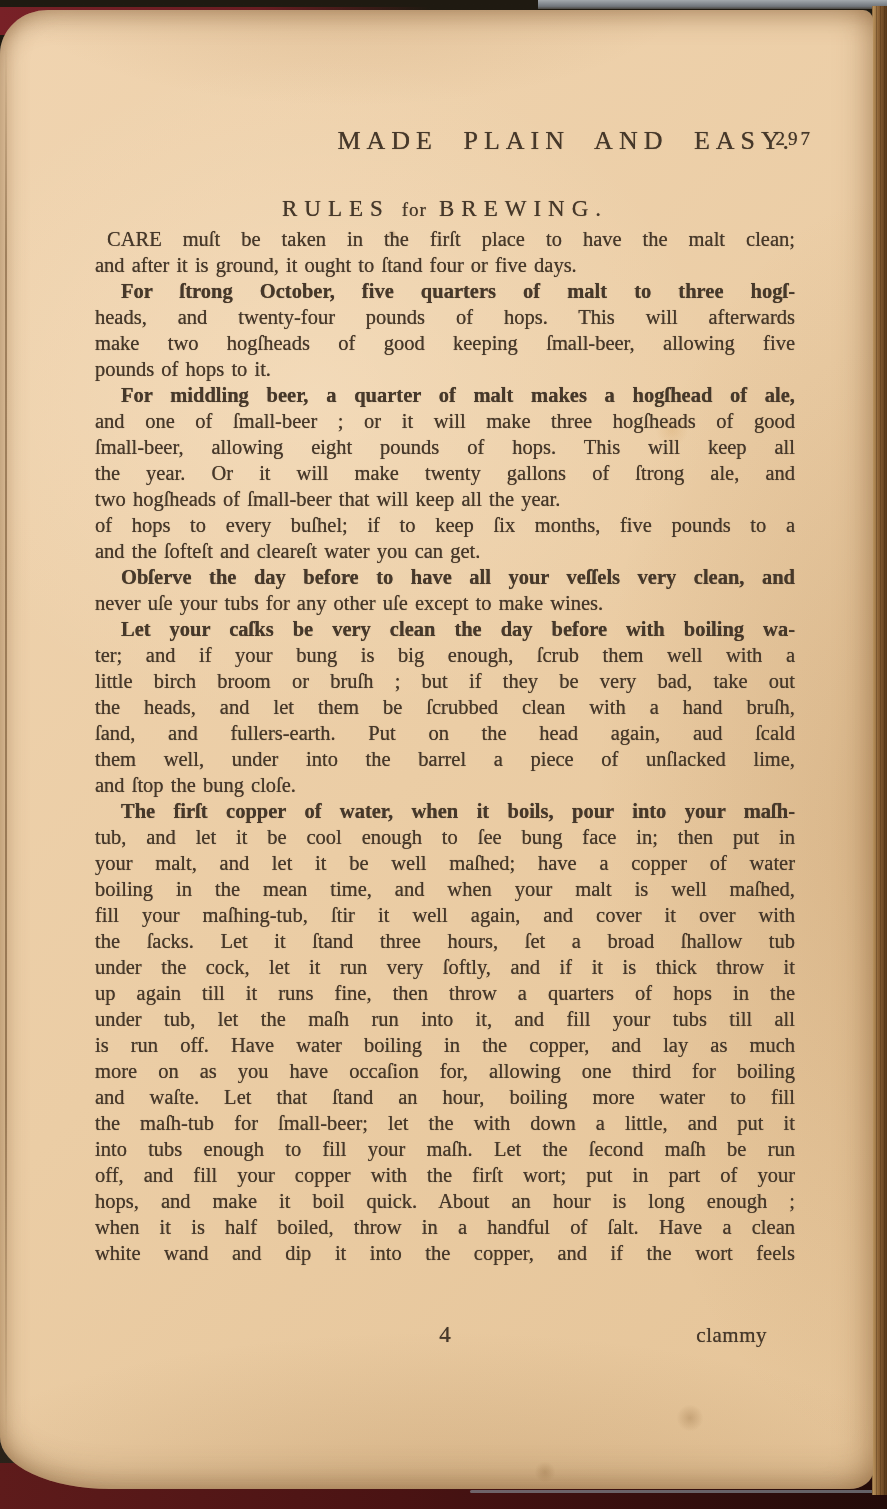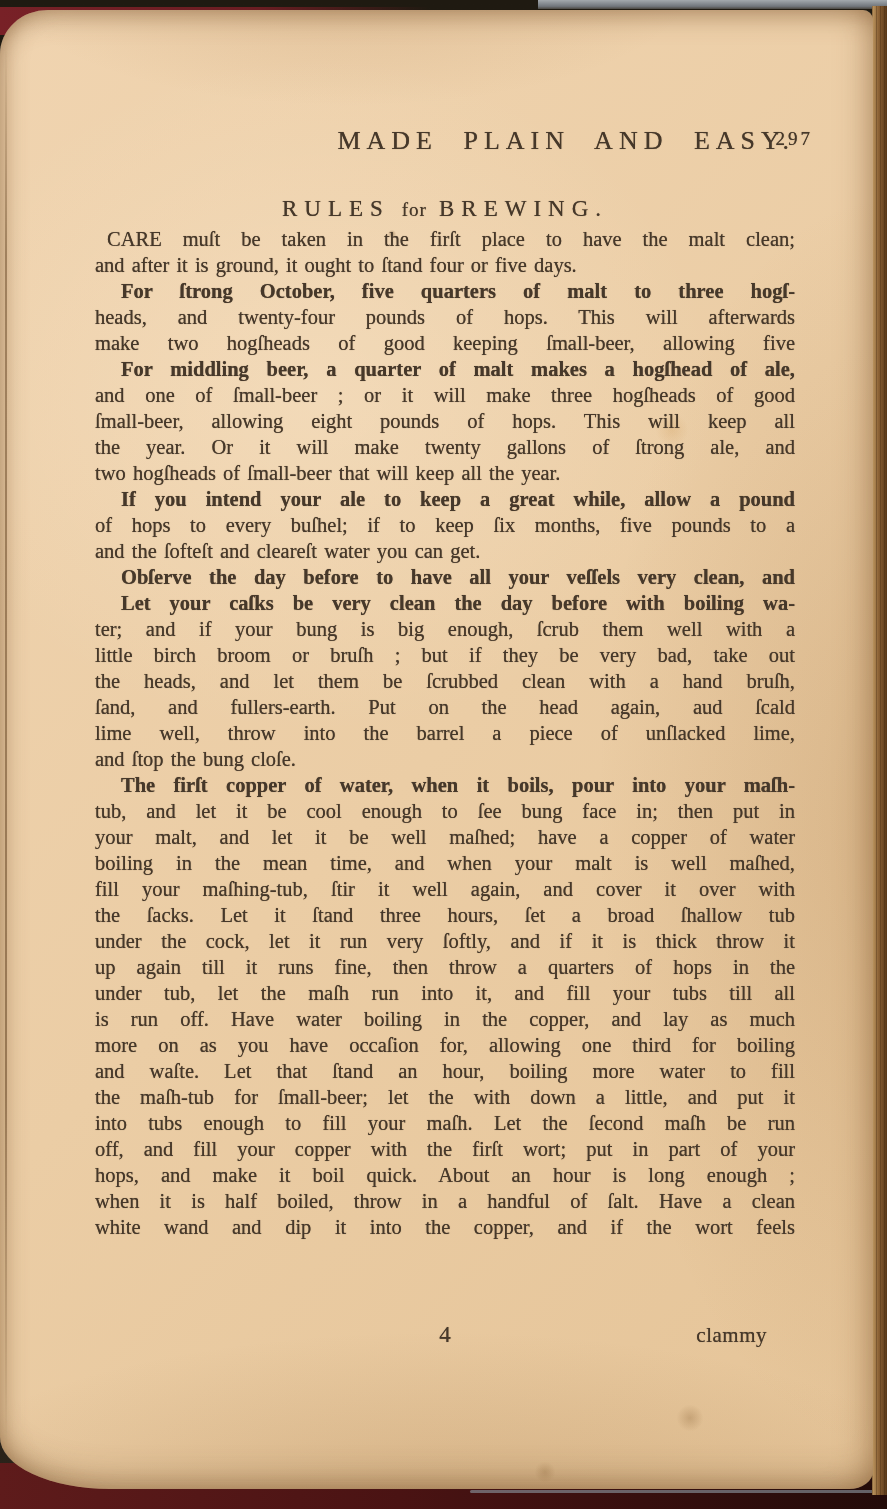--- a/index.html
+++ b/index.html
@@ -85,47 +85,48 @@
 
     <div>
       <div class="line j ind-sm">CARE muſt be taken in the firſt place to have the malt clean;</div>
       <div class="line">and after it is ground, it ought to ſtand four or five days.</div>
     </div>
 
     <div>
       <div class="line j ind">For ſtrong October, five quarters of malt to three hogſ-</div>
       <div class="line j">heads, and twenty-four pounds of hops. This will afterwards</div>
       <div class="line j">make two hogſheads of good keeping ſmall-beer, allowing five</div>
+      <div class="line">pounds of hops to it.</div>
     </div>
 
     <div>
       <div class="line j ind">For middling beer, a quarter of malt makes a hogſhead of ale,</div>
       <div class="line j">and one of ſmall-beer ; or it will make three hogſheads of good</div>
       <div class="line j">ſmall-beer, allowing eight pounds of hops. This will keep all</div>
       <div class="line j">the year. Or it will make twenty gallons of ſtrong ale, and</div>
       <div class="line">two hogſheads of ſmall-beer that will keep all the year.</div>
     </div>
 
     <div>
-      <div class="line j ind">If you intend your ale to keep a great while, allow a pound</div>
       <div class="line j">of hops to every buſhel; if to keep ſix months, five pounds to a</div>
       <div class="line">and the ſofteſt and cleareſt water you can get.</div>
     </div>
 
     <div>
       <div class="line j ind">Obſerve the day before to have all your veſſels very clean, and</div>
+      <div class="line">never uſe your tubs for any other uſe except to make wines.</div>
     </div>
 
     <div>
       <div class="line j ind">Let your caſks be very clean the day before with boiling wa-</div>
       <div class="line j">ter; and if your bung is big enough, ſcrub them well with a</div>
       <div class="line j">little birch broom or bruſh ; but if they be very bad, take out</div>
       <div class="line j">the heads, and let them be ſcrubbed clean with a hand bruſh,</div>
       <div class="line j">ſand, and fullers-earth. Put on the head again, aud ſcald</div>
-      <div class="line j">lime well, throw into the barrel a piece of unſlacked lime,</div>
+      <div class="line j">them well, under into the barrel a piece of unſlacked lime,</div>
       <div class="line">and ſtop the bung cloſe.</div>
     </div>
 
     <div>
       <div class="line j ind">The firſt copper of water, when it boils, pour into your maſh-</div>
       <div class="line j">tub, and let it be cool enough to ſee bung face in; then put in</div>
       <div class="line j">your malt, and let it be well maſhed; have a copper of water</div>
       <div class="line j">boiling in the mean time, and when your malt is well maſhed,</div>
       <div class="line j">fill your maſhing-tub, ſtir it well again, and cover it over with</div>
       <div class="line j">the ſacks. Let it ſtand three hours, ſet a broad ſhallow tub</div>

